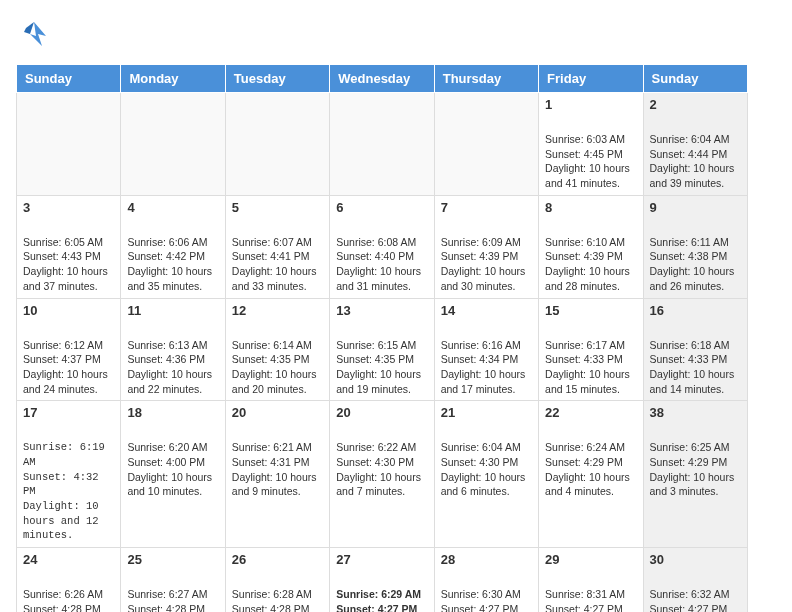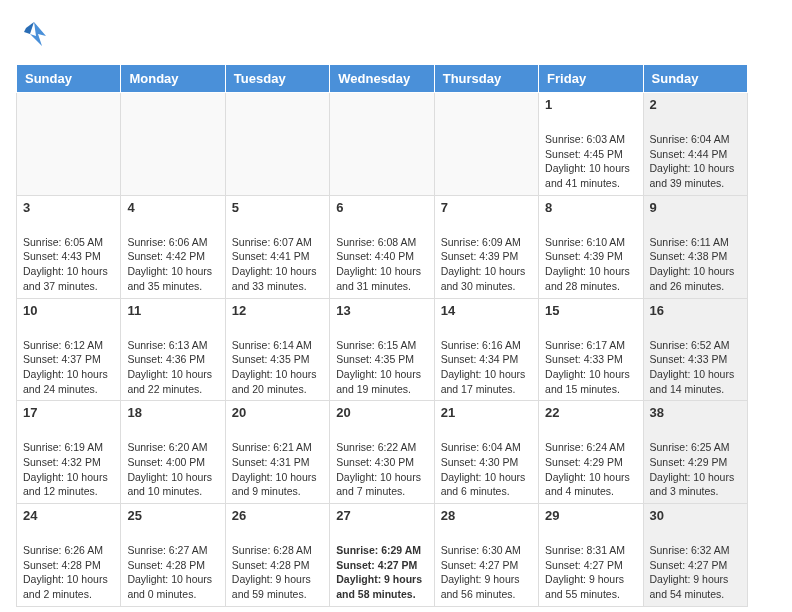--- a/index.html
+++ b/index.html
@@ -151,29 +151,29 @@
 Daylight: 10 hours and 17 minutes.</div>
           </td>
           <td>
             <span class="day-num">15</span>
             <div class="day-info" style="white-space: pre-line;">Sunrise: 6:17 AM
 Sunset: 4:33 PM
 Daylight: 10 hours and 15 minutes.</div>
           </td>
           <td class="shaded">
             <span class="day-num">16</span>
-            <div class="day-info" style="white-space: pre-line;">Sunrise: 6:52 AM
+            <div class="day-info" style="white-space: pre-line;">Sunrise: 6:18 AM
 Sunset: 4:33 PM
 Daylight: 10 hours and 14 minutes.</div>
           </td>
         </tr>
         <tr>
           <td>
             <span class="day-num">17</span>
-            <div class="day-info" style="white-space: pre-line;">Sunrise: 6:19 AM
+            <div class="day-info" style="white-space: pre-line; font-family: Liberation Mono, monospace;">Sunrise: 6:19 AM
 Sunset: 4:32 PM
 Daylight: 10 hours and 12 minutes.</div>
           </td>
           <td>
             <span class="day-num">18</span>
             <div class="day-info" style="white-space: pre-line;">Sunrise: 6:20 AM
 Sunset: 4:00 PM
 Daylight: 10 hours and 10 minutes.</div>
           </td>
           <td>

